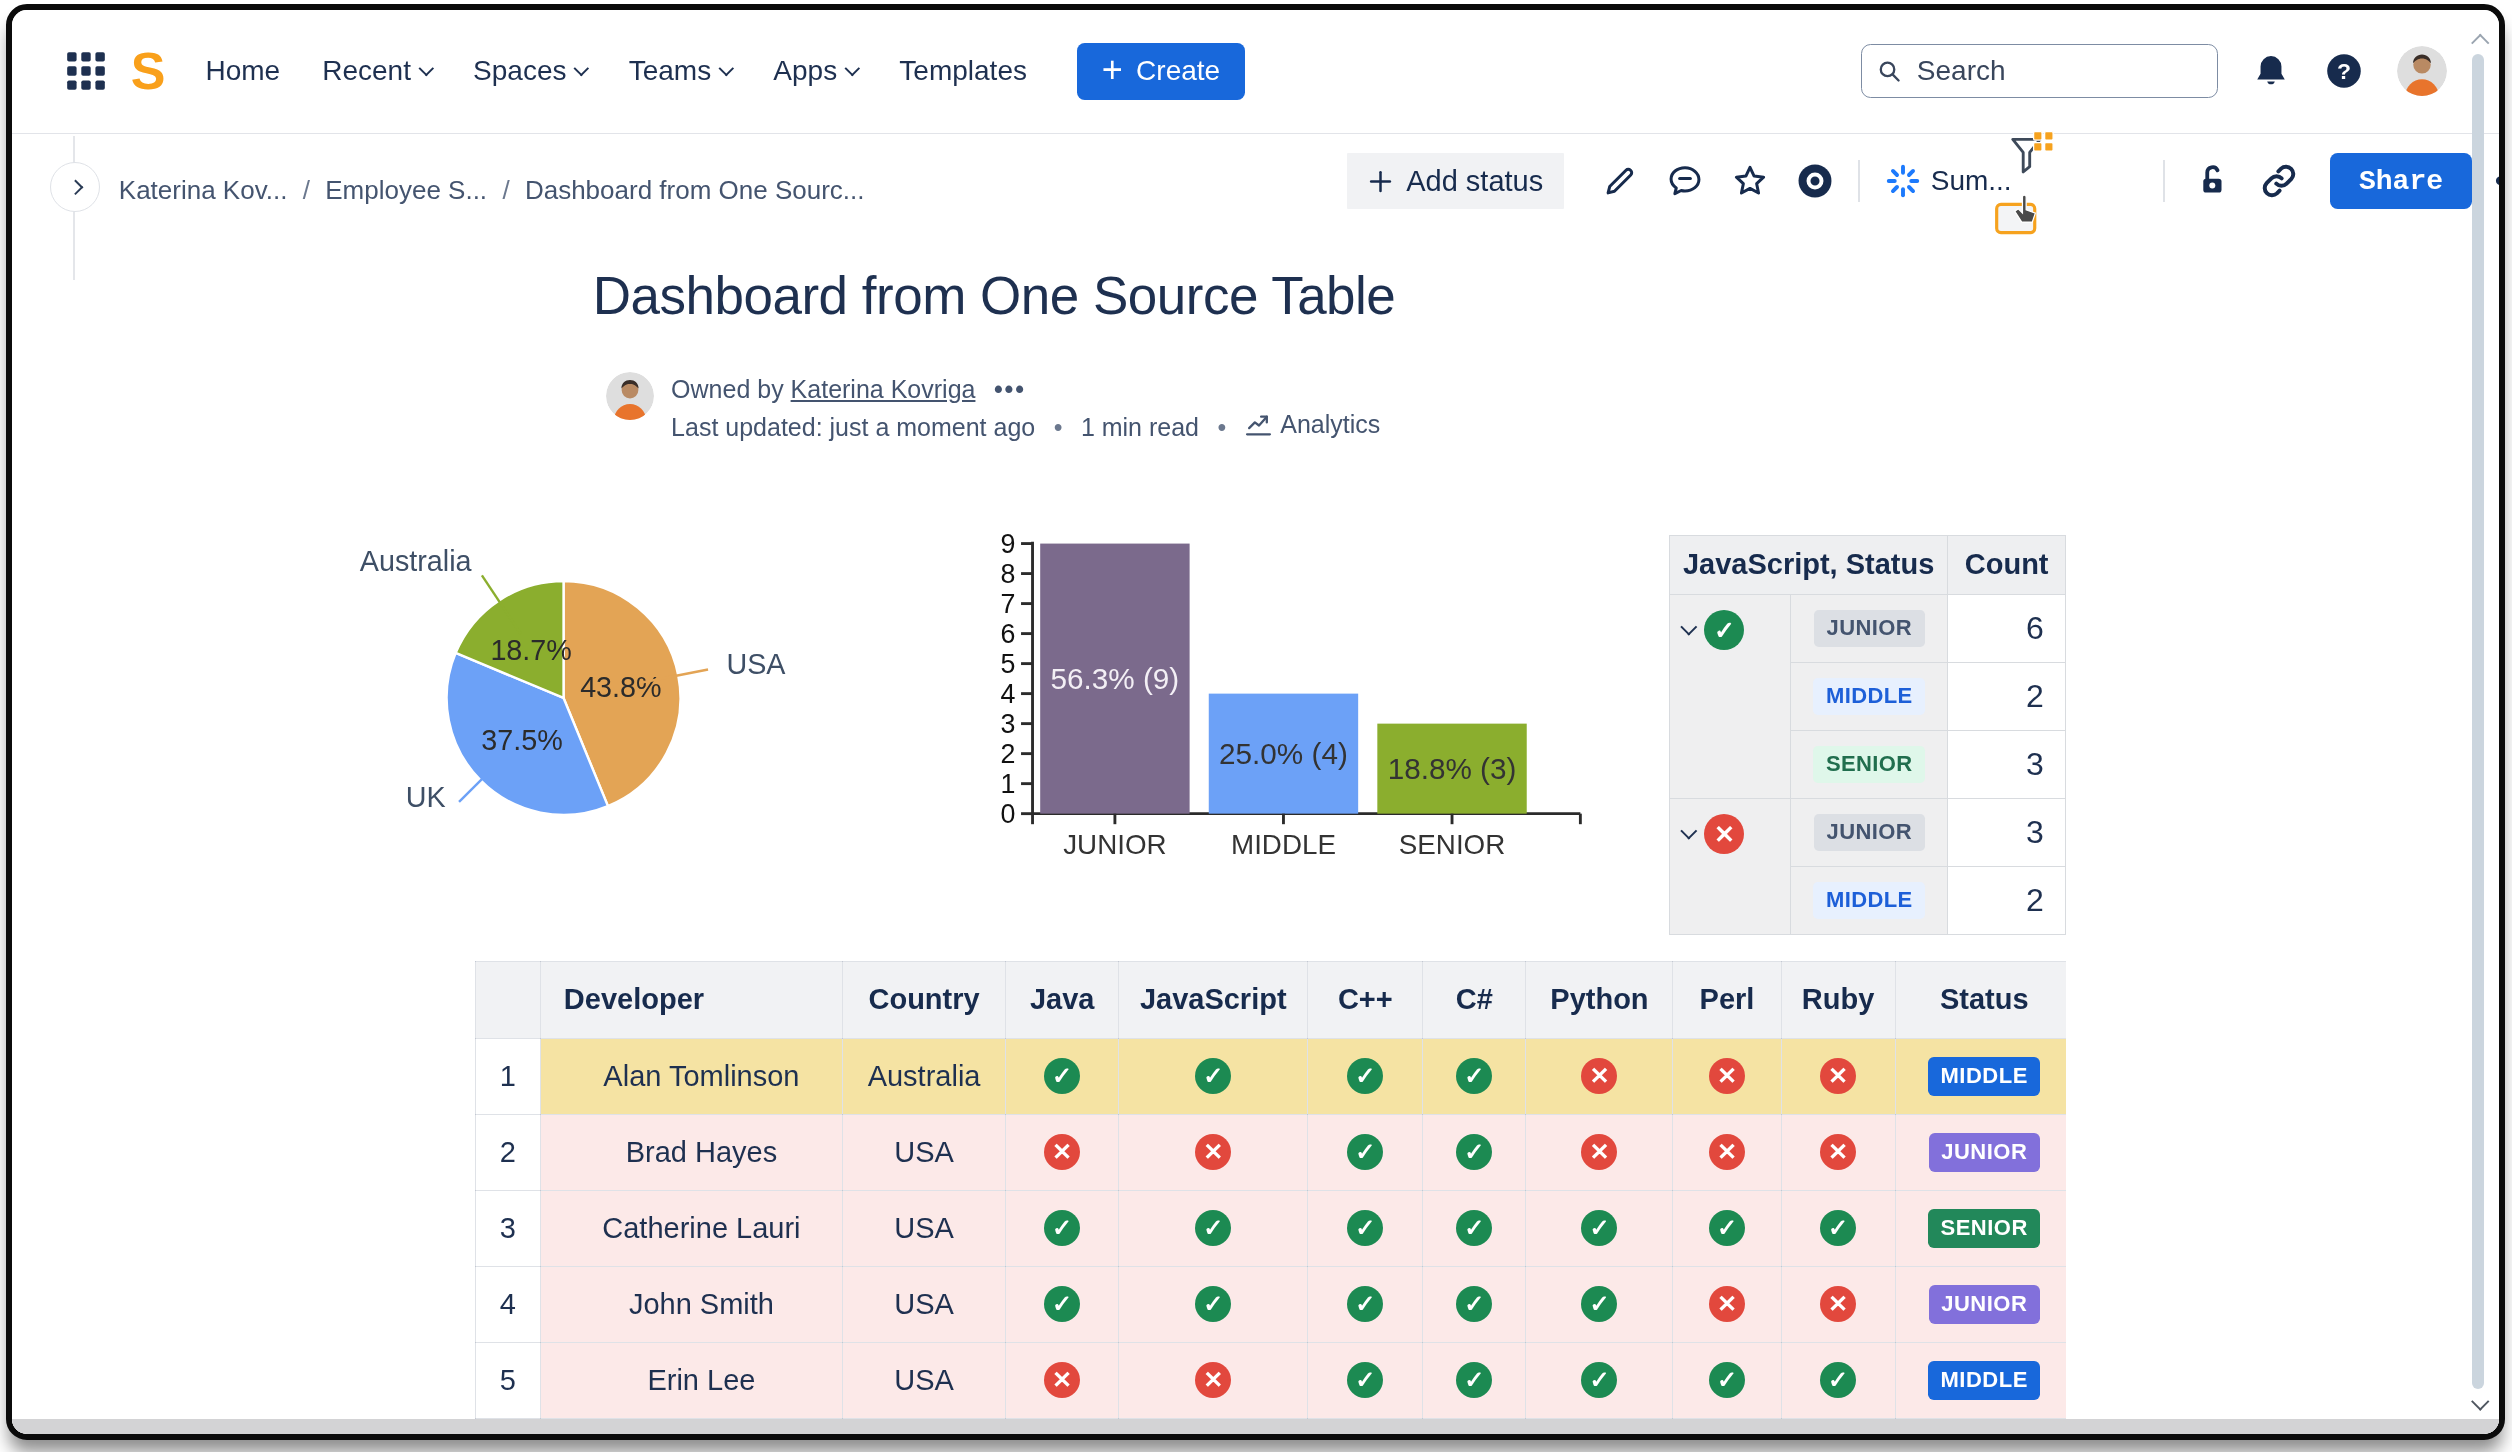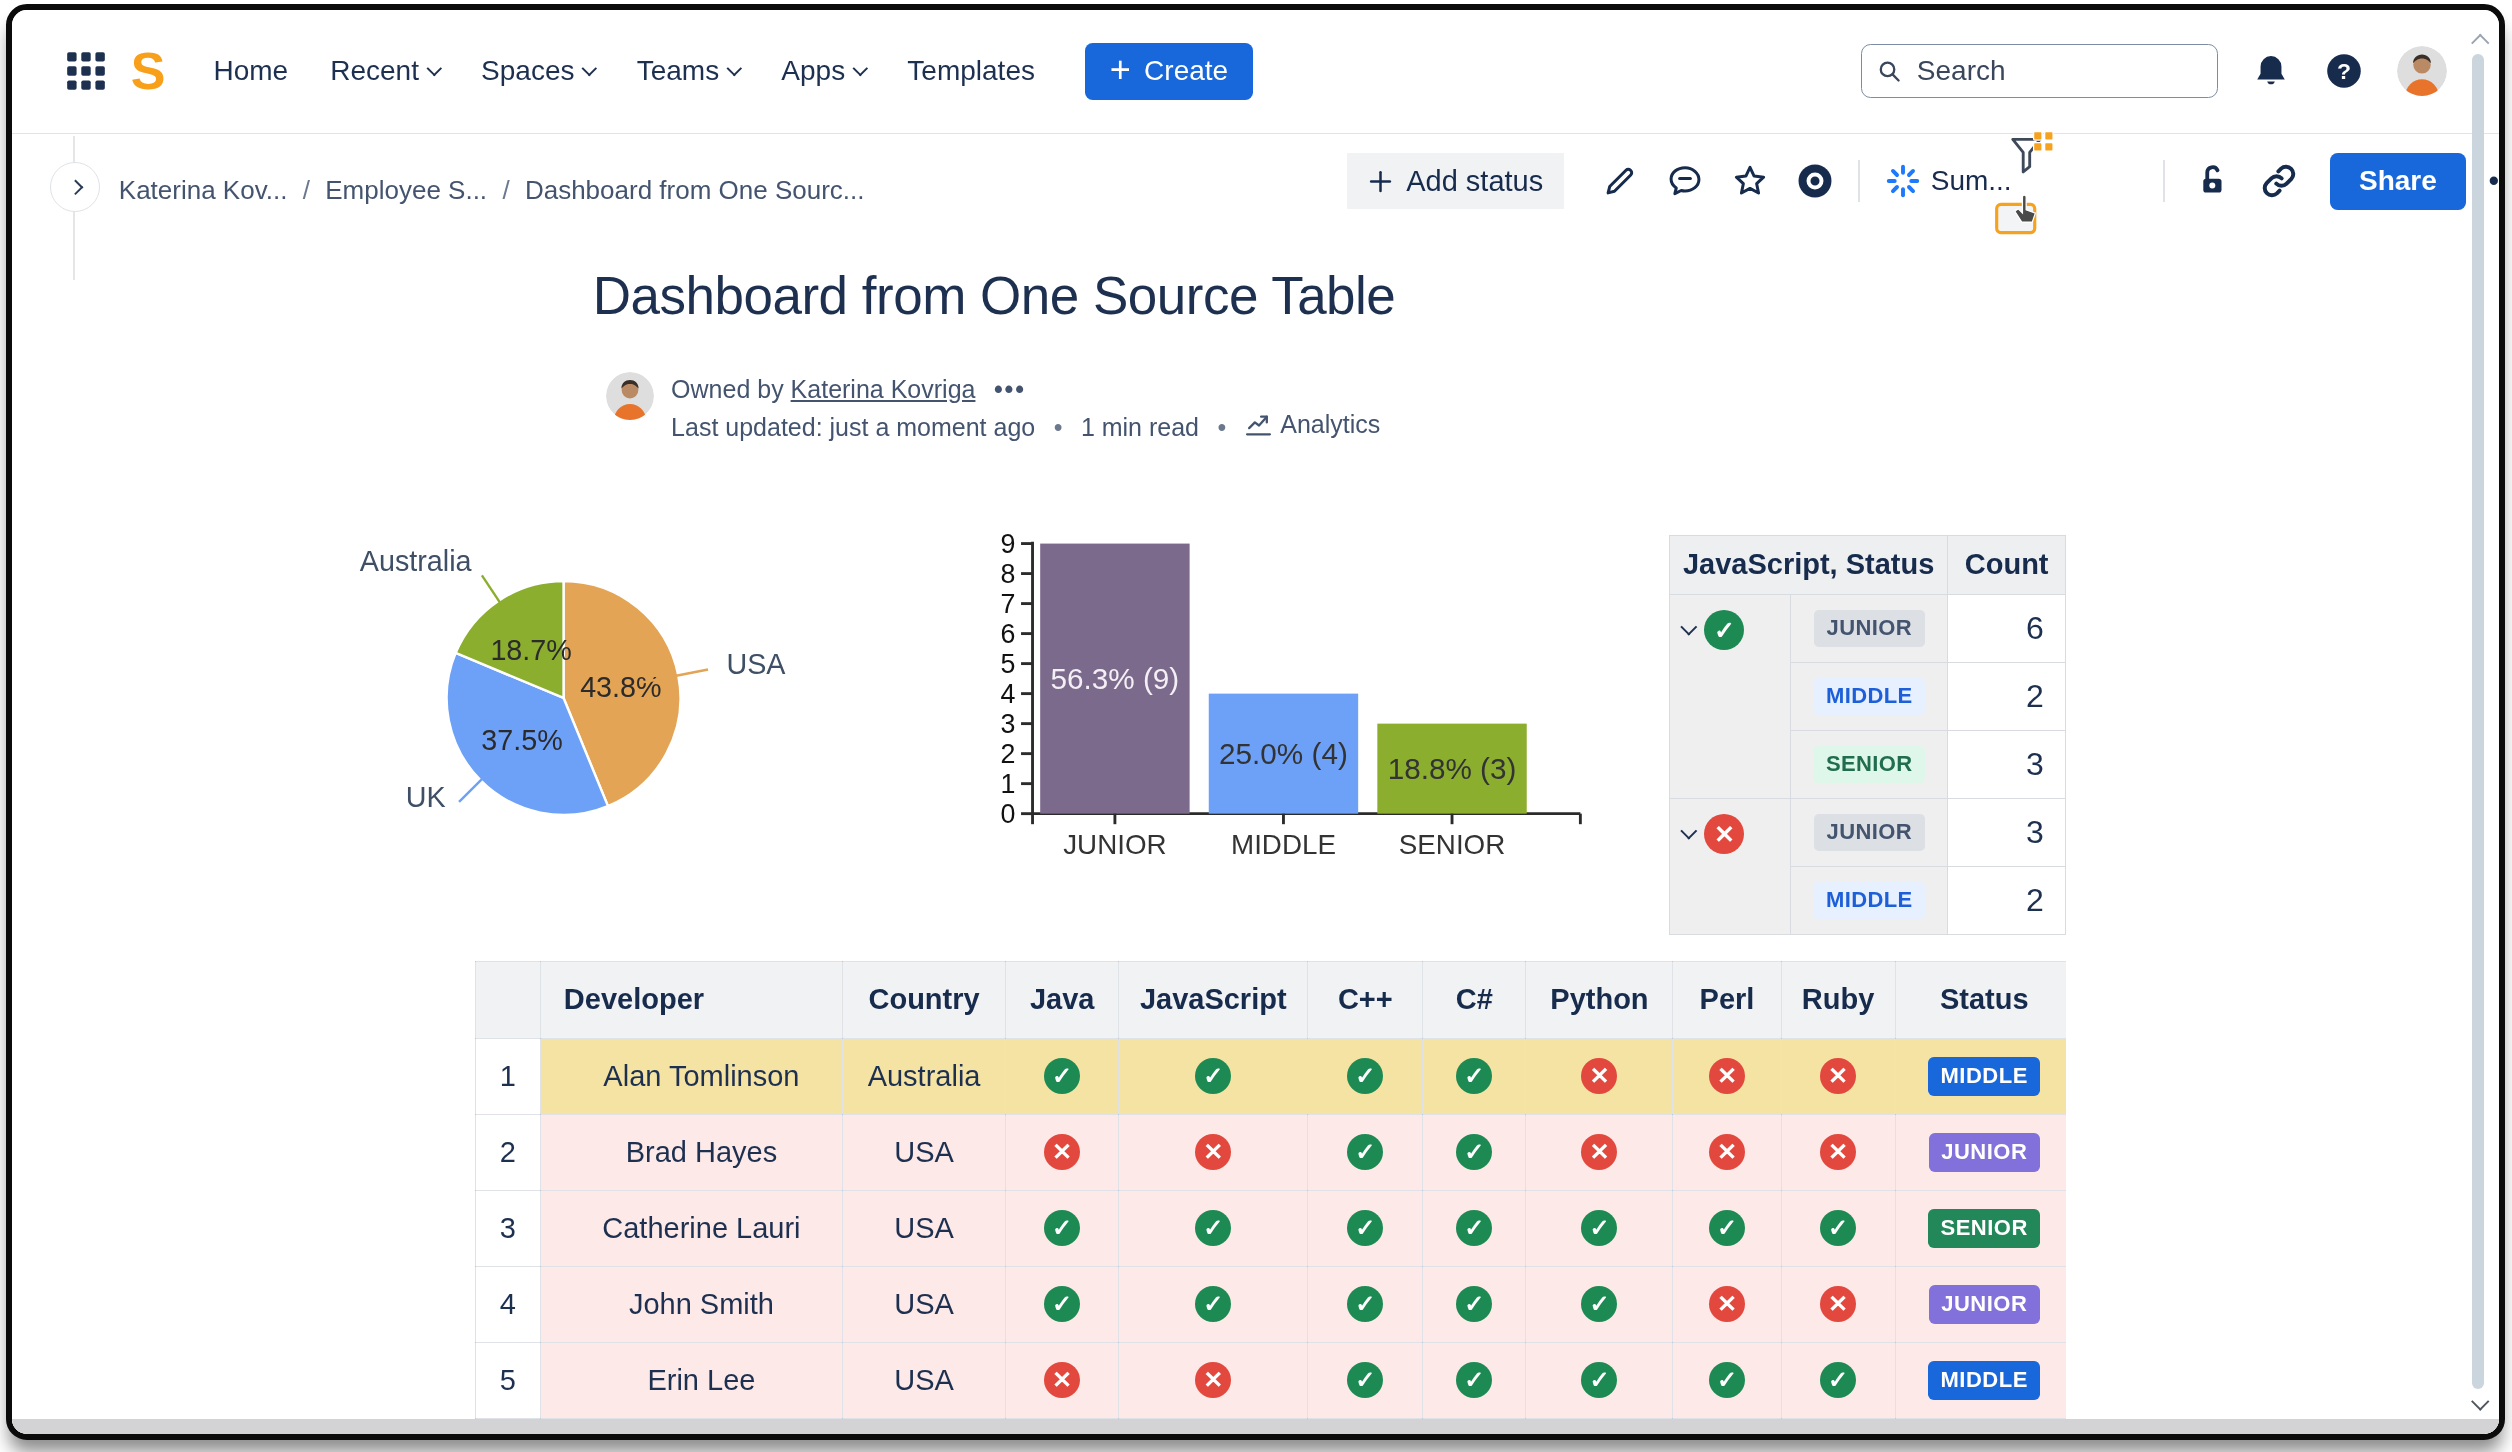--- a/index.html
+++ b/index.html
@@ -36,21 +36,21 @@
 
   
   .toolbar{position:absolute;top:140px;left:1335px;display:flex;align-items:center;height:63px;}
   .add-status{display:flex;align-items:center;gap:13.4px;background:#F1F2F4;border-radius:1px;padding:11.5px 21px;font-size:29px;color:#172B4D;cursor:pointer;margin-right:36px;white-space:nowrap;}
   .tb-icon{width:40px;height:40px;display:flex;align-items:center;justify-content:center;cursor:pointer;flex:none;}
   .tb-gap{margin-right:25px;}
   .tb-divider{width:1.9px;height:42px;background:#DFE2E7;margin-right:25px;}
   .sum-wrap{display:flex;align-items:center;gap:9.6px;cursor:pointer;margin-right:7.7px;}
   .sum-label{font-size:28px;color:#172B4D;}
   .tb-spacer{width:144px;}
-  .share-btn{background:var(--accent-blue);color:#fff;font-size:28px;font-weight:600;padding:12.5px 29px;border-radius:7.7px;cursor:pointer;margin:0 23px 0 5.8px;}
+  .share-btn{background:var(--accent-blue);color:#fff;font-size:28px;font-weight:600;padding:12.5px 29px;border-radius:7.7px;cursor:pointer;margin:0 23px 0 5.8px;font-family:Liberation Mono, monospace;}
   .more-dots{font-size:29px;font-weight:700;color:#172B4D;letter-spacing:2.9px;cursor:pointer;}
   .float-icon{position:absolute;cursor:pointer;}
 
   
   .page-title{position:absolute;left:581px;top:255px;font-size:53px;font-weight:500;color:#1E3050;margin:0;letter-spacing:-0.5px;}
   .byline{position:absolute;left:594px;top:362px;display:flex;gap:17.3px;}
   .byline .avatar{width:48px;height:48px;}
   .byline-text{font-size:25px;color:#44546F;line-height:35px;}
   .owner-link{text-decoration:underline;cursor:pointer;}
   .owner-dots{letter-spacing:1.9px;font-weight:700;margin-left:11.5px;cursor:pointer;}
@@ -124,21 +124,21 @@
               <rect x="1" y="13" width="8" height="8" rx="1.5"></rect>
                 <rect x="13" y="13" width="8" height="8" rx="1.5"></rect>
                 <rect x="25" y="13" width="8" height="8" rx="1.5"></rect>
               <rect x="1" y="25" width="8" height="8" rx="1.5"></rect>
                 <rect x="13" y="25" width="8" height="8" rx="1.5"></rect>
                 <rect x="25" y="25" width="8" height="8" rx="1.5"></rect>
             </g>
           </svg>
         </span>
         <span class="logo">S</span>
-        <nav style="display:flex;align-items:center;margin-left:8px;">
+        <nav style="display:flex;align-items:center;">
             <div class="nav-item">
               <span>Home</span>
             </div>
             <div class="nav-item">
               <span>Recent</span>
               <span class="chev"></span>
             </div>
             <div class="nav-item">
               <span>Spaces</span>
               <span class="chev"></span>

